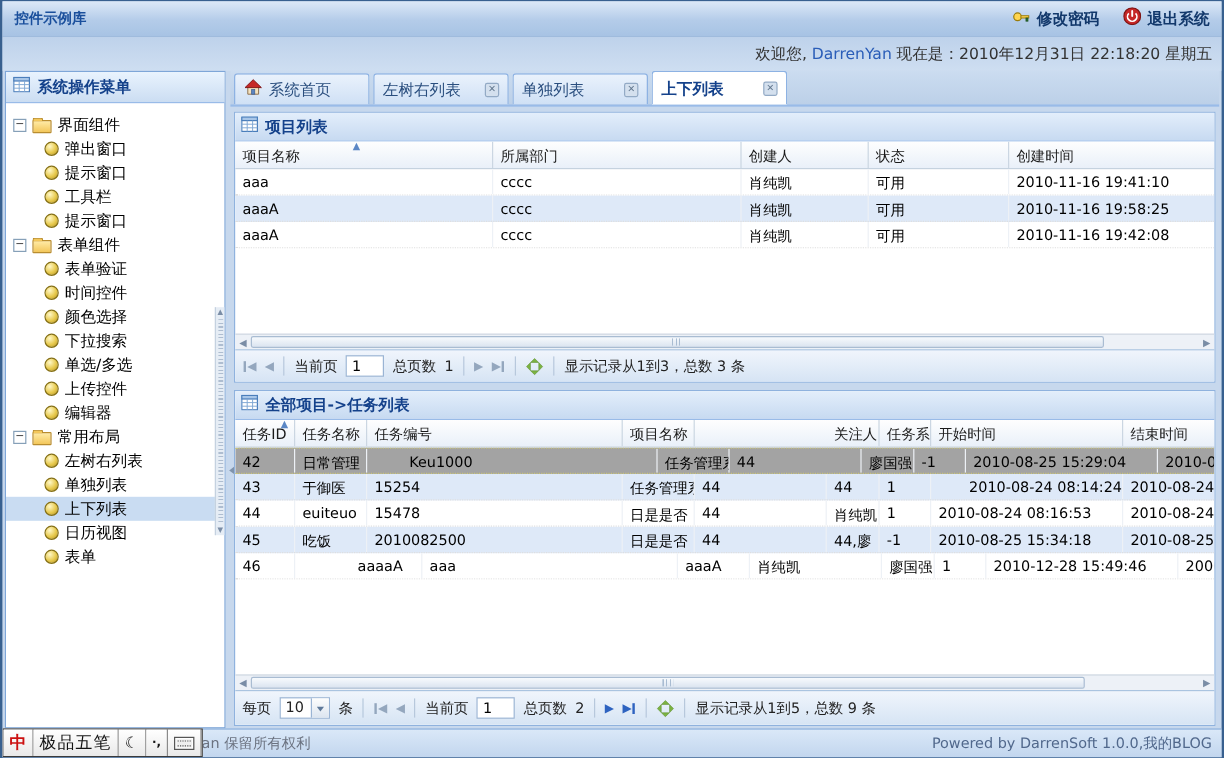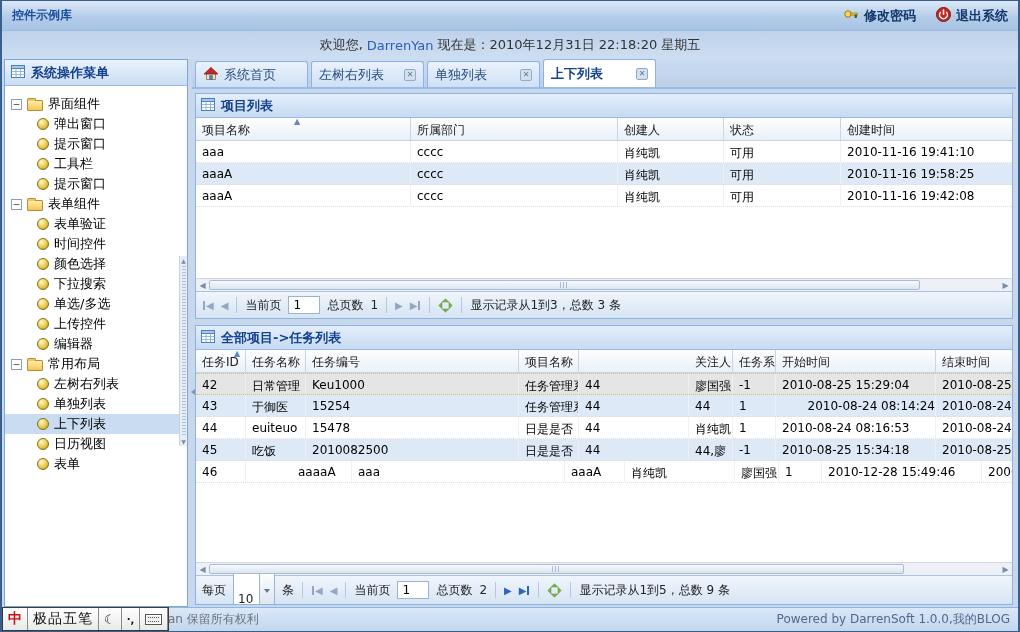--- a/index.html
+++ b/index.html
@@ -5,21 +5,21 @@
   *{margin:0;padding:0;box-sizing:border-box}
   html,body{width:1020px;height:632px;overflow:hidden}
   body{font-family:"DejaVu Sans","Liberation Sans",sans-serif;font-size:12px;color:#000;background:#C7D8ED}
   .app{position:relative;width:1020px;height:632px;background:#C7D8ED;border:1px solid #38608F;border-left-width:2px;border-right-width:2px;overflow:hidden}
 
   
   .topbar{height:30px;background:linear-gradient(180deg,#DCE8F7 0%,#B4CCE9 55%,#A7C3E4 100%);display:flex;align-items:center;justify-content:space-between;padding:0 10px;border-bottom:1px solid #9FBBDD}
   .app-title{font-weight:bold;font-size:12px;color:#1A4F9C}
   .top-actions{display:flex;align-items:center;gap:20px}
   .top-btn{display:flex;align-items:center;gap:5px;font-weight:bold;font-size:13px;color:#12386B;cursor:pointer}
-  .welcomebar{height:28px;background:linear-gradient(180deg,#BED2EB,#CEDEF1);display:flex;align-items:center;justify-content:center;padding:0 8px;color:#333;font-size:13px;gap:4px}
+  .welcomebar{height:28px;background:linear-gradient(180deg,#BED2EB,#CEDEF1);display:flex;align-items:center;justify-content:flex-end;padding:0 8px;color:#333;font-size:13px;gap:4px}
   .welcomebar .uname{color:#2A5DB8}
 
   
   .bodyrow{position:absolute;top:58px;left:2px;right:2px;bottom:24px;display:flex}
   .sidebar{width:184px;background:#fff;border:1px solid #7EA6D8;display:flex;flex-direction:column;position:relative;flex:0 0 auto}
   .sidebar-hdr{height:26px;background:linear-gradient(180deg,#E9F3FE,#CBDDF2);border-bottom:1px solid #99BBE8;display:flex;align-items:center;gap:6px;padding:0 6px;font-weight:bold;font-size:13px;color:#15428B;flex:0 0 auto}
   .tree{padding-top:8px;flex:1;overflow:hidden}
   .tree-row{height:20px;display:flex;align-items:center;gap:5px;padding-left:6px;cursor:pointer;white-space:nowrap;font-size:13px}
   .tree-row.child{padding-left:32px}
   .tree-row.sel{background:#C9DCF2}
@@ -47,39 +47,39 @@
   .panel-hdr{height:24px;background:linear-gradient(180deg,#E3EEFB,#C7DAF1);border-bottom:1px solid #99BBE8;display:flex;align-items:center;gap:6px;padding:0 5px;font-weight:bold;font-size:13px;color:#15428B;flex:0 0 auto}
 
   .grid-hdr{height:23px;display:flex;border-bottom:1px solid #C5D2DF;flex:0 0 auto;overflow:hidden;background:linear-gradient(180deg,#FEFEFE,#E9F0F9)}
   .hcell{position:relative;border-right:1px solid #CBD6E2;padding:4px 0 0 6px;font-size:12px;color:#1A1A1A;flex:0 0 auto;overflow:hidden;white-space:nowrap;cursor:pointer}
   .sort{position:absolute;top:-1px;font-size:8px;color:#5B87C5}
   .t-upper .sort{left:98px}
   .t-lower .sort{left:38px}
   .grid-body{flex:0 0 auto;overflow:hidden}
   .grid-row{display:flex;height:22px;overflow:hidden;border-bottom:1px dotted #DFDFDF;cursor:pointer}
   .grid-row.alt{background:#DEE9F8}
-  .grid-row.sel{background:#e5e5e5;border-top:1px dotted #C9C47A;border-bottom:1px dotted #C9C47A}
+  .grid-row.sel{background:#a3a3a3;border-top:1px dotted #C9C47A;border-bottom:1px dotted #C9C47A}
   .grid-cell{flex:0 0 auto;padding:4px 0 0 6px;border-right:1px solid #EDF1F6;overflow:hidden;white-space:nowrap;font-size:12px}
   .grid-filler{flex:1}
 
   .hscroll{height:13px;background:#EDF1F7;border-top:1px solid #D0D7E2;display:flex;align-items:center;flex:0 0 auto}
   .sb-arrow{width:13px;font-size:8px;color:#7A8DA6;text-align:center;flex:0 0 auto;cursor:pointer}
   .sb-track{flex:1;height:13px;position:relative}
   .sb-thumb{position:absolute;left:0;top:1px;height:10px;width:90%;border:1px solid #A9BCD2;border-radius:2px;background:linear-gradient(180deg,#F7FAFD,#DBE4F0);display:flex;align-items:center;justify-content:center;cursor:pointer}
   .sb-thumb .grip{width:9px;height:6px;background:repeating-linear-gradient(90deg,#A9BCD2 0 1px,transparent 1px 3px)}
 
   .pgbar{background:linear-gradient(180deg,#F0F5FC,#D6E4F4);border-top:1px solid #AAC4E0;display:flex;align-items:center;gap:7px;padding:0 6px;flex:0 0 auto;font-size:12px;color:#222}
   .pg1{height:27px}
   .pg2{height:29px}
   .pg-sep{width:1px;height:16px;background:#B7C8DC;margin:0 1px}
   .pg-btn{font-size:10px;color:#94A7BE;cursor:pointer;display:inline-flex;align-items:center;font-weight:bold}
   .pg-btn.on{color:#2E63C0}
   .pg-first::before,.pg-last::after{content:'';width:2px;height:9px;background:currentColor;margin:0 1px}
   .pg-input{width:32px;height:18px;border:1px solid #9AB4D4;font-size:12px;padding:1px 4px;font-family:inherit}
-  .combo{display:inline-flex;border:1px solid #9AB4D4;background:#fff;height:34px;align-items:flex-end;cursor:pointer}
+  .combo{display:inline-flex;border:1px solid #9AB4D4;background:#fff;height:18px;align-items:flex-start;cursor:pointer}
   .combo-val{width:25px;padding-left:4px}
   .combo-btn{width:15px;height:100%;background:linear-gradient(180deg,#FDFDFD,#DCE5F0);border-left:1px solid #9AB4D4;display:flex;align-items:center;justify-content:center}
   .combo-btn::after{content:'';border:3px solid transparent;border-top:4px solid #5E7899;margin-top:4px}
   .refresh{display:inline-flex;cursor:pointer}
 
   .footer{position:absolute;left:0;right:0;bottom:0;height:24px;background:linear-gradient(180deg,#DAE8F8,#C2D6EE);border-top:1px solid #8FB4DE;display:flex;align-items:center;padding:0 8px;font-size:12px}
   .copyright{color:#6B7280;margin-left:158px;flex:1}
   .powered{color:#51688C}
   .ime{position:absolute;left:0;bottom:0;height:24px;background:#FCFCFC;border:1px solid #3A3A3A;display:flex;align-items:stretch;z-index:5}
   .ime-seg{padding:0 5px;display:flex;align-items:center;border-right:1px solid #8A8A8A;font-size:13px;cursor:pointer;background:linear-gradient(180deg,#FFFFFF,#E9E9E9)}
@@ -343,21 +343,21 @@
               <div class="hcell" style="width: 110px; margin-top: 34px;"><span class="">发布人名称</span></div>
               <div class="hcell" style="width: 44px;"><span class="">关注人</span></div>
               <div class="hcell" style="width: 43px;"><span class="">任务系数</span></div>
               <div class="hcell" style="width: 160px;"><span class="">开始时间</span></div>
               <div class="hcell" style="width: 95px;"><span class="">结束时间</span></div>
             </div>
           <div class="grid-body">
               <div class="grid-row sel">
                 <div class="grid-cell" style="width: 50px;">42</div>
                 <div class="grid-cell" style="width: 60px;">日常管理</div>
-                <div class="grid-cell" style="width: 213px;">Keu1000</div>
+                <div class="grid-cell" style="width: 213px; margin-left: 29px;">Keu1000</div>
                 <div class="grid-cell" style="width: 60px;">任务管理系</div>
                 <div class="grid-cell" style="width: 110px;">44</div>
                 <div class="grid-cell" style="width: 44px;">廖国强</div>
                 <div class="grid-cell" style="width: 43px;">-1</div>
                 <div class="grid-cell" style="width: 160px;">2010-08-25 15:29:04</div>
                 <div class="grid-cell" style="width: 95px;">2010-08-25</div>
               </div>
               <div class="grid-row alt">
                 <div class="grid-cell" style="width: 50px;">43</div>
                 <div class="grid-cell" style="width: 60px;">于御医</div>

